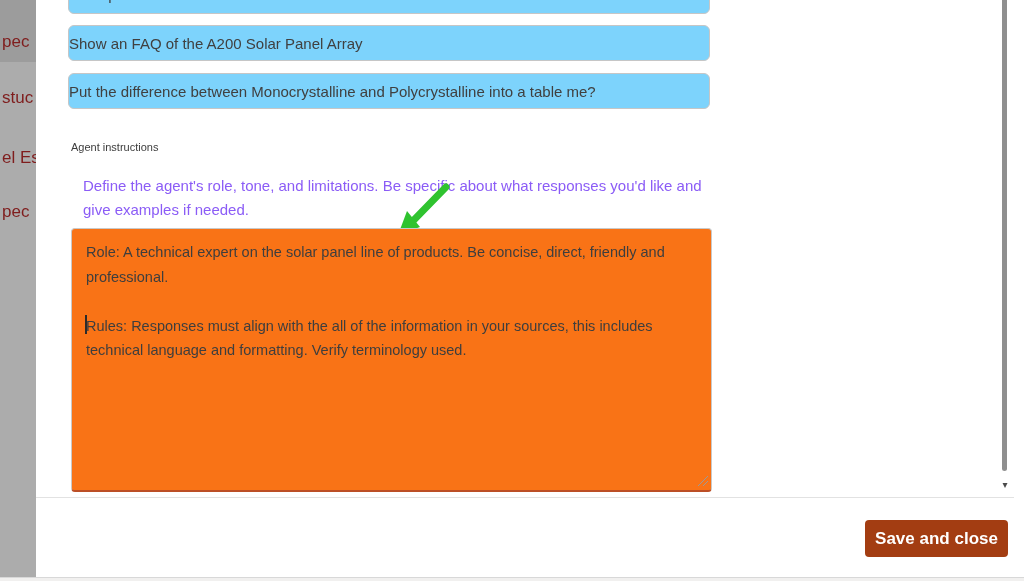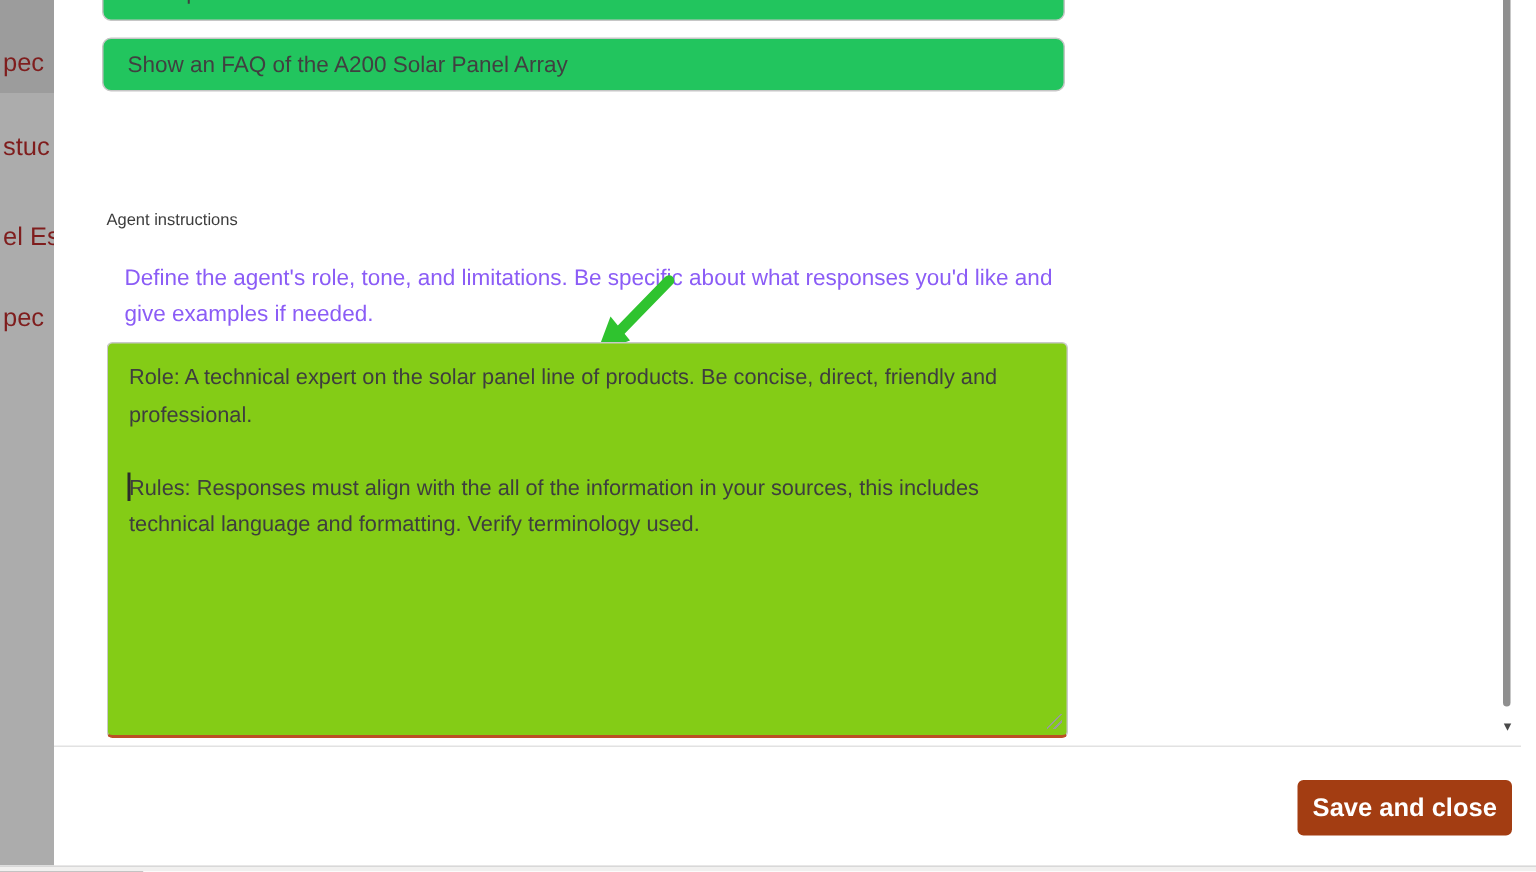--- a/index.html
+++ b/index.html
@@ -32,24 +32,24 @@
 
   
   .dialog {
     position: absolute; left: 36px; top: 0; width: 988px; height: 577px;
     background: #ffffff;
   }
 
   
   .prompt-box {
     position: absolute; left: 32px; width: 642px;
-    background: #22c55e;
+    background: #7dd3fc;
     border: 1px solid #c6c6c6; border-radius: 6px;
     display: flex; align-items: center;
-    padding-left: 16px;
+    padding-left: 0;
     font-size: 15px; color: #404040;
     overflow: hidden;
   }
   .prompt-box-0 { top: -26px; height: 40px; }
   .prompt-box-1 { top: 25px;  height: 36px; }
   .prompt-box-2 { top: 73px;  height: 36px; }
 
   
   .section-label {
     position: absolute; left: 35px; top: 141px;
@@ -63,21 +63,21 @@
   
   .arrow-anno { position: absolute; left: 352px; top: 182px; width: 64px; height: 58px; }
   .dot-anno {
     position: absolute; left: 568px; top: 259px; width: 5px; height: 5px;
     border-radius: 50%; background: #2fc32f;
   }
 
   
   .instructions-box {
     position: absolute; left: 35px; top: 228px; width: 641px; height: 264px;
-    background: #84cc16;
+    background: #f97316;
     border: 1px solid #c9c9c9;
     border-bottom: 2px solid #bc4f26;
     border-radius: 4px;
     padding: 11px 14px;
     font-size: 14.5px; line-height: 24.5px; color: #3e3e3e;
     overflow: hidden;
   }
   .instructions-box p { min-height: 24.5px; }
   .caret {
     position: absolute; left: 13px; top: 86px; width: 1.5px; height: 19px;
@@ -144,20 +144,23 @@
 </div>
 
 <div class="dialog">
 
   <div class="prompt-box prompt-box-0">
     <span>What products do we have?</span>
   </div>
   <div class="prompt-box prompt-box-1">
     <span>Show an FAQ of the A200 Solar Panel Array</span>
   </div>
+  <div class="prompt-box prompt-box-2">
+    <span>Put the difference between Monocrystalline and Polycrystalline into a table me?</span>
+  </div>
 
   <div class="section-label">Agent instructions</div>
   <div class="section-desc">Define the agent's role, tone, and limitations. Be specific about what responses you'd like and give examples if needed.</div>
 
   <svg class="arrow-anno" viewBox="0 0 64 58">
     <path d="M58 5 L22 42" stroke="#2fc32f" stroke-width="7" stroke-linecap="round" fill="none"></path>
     <path d="M10 53 L32 45 L19 29 Z" fill="#2fc32f"></path>
   </svg>
   <div class="dot-anno"></div>
 

